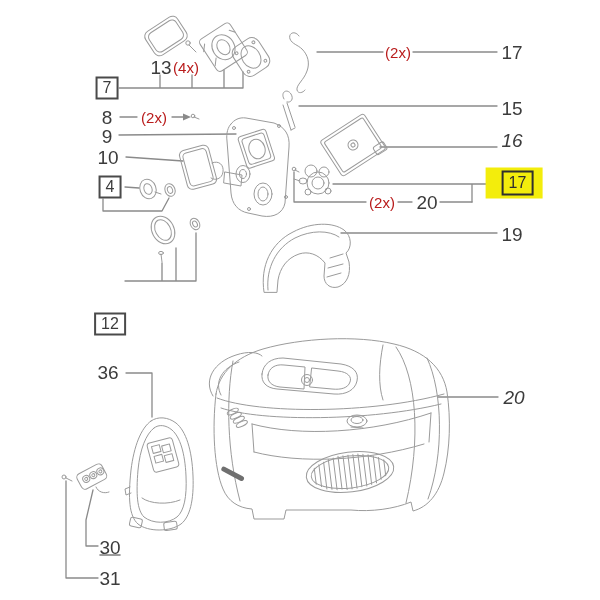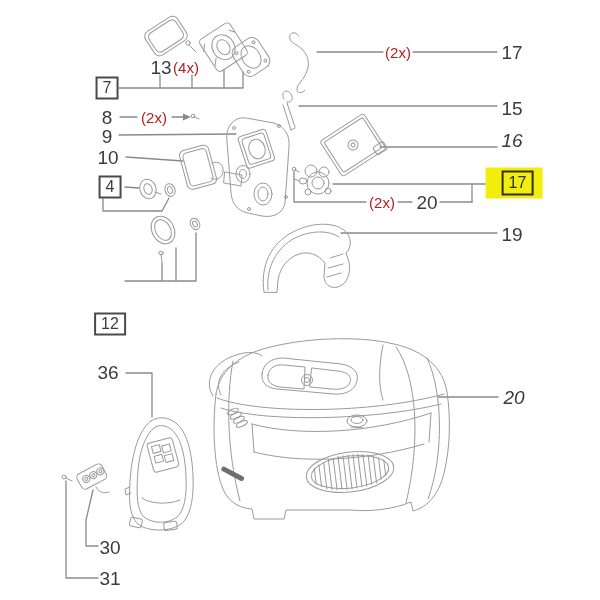--- a/index.html
+++ b/index.html
@@ -263,15 +263,15 @@
   <span class="co" style="left:512px;top:108px;">15</span>
   <span class="co" style="left:512px;top:140px;font-style:italic;">16</span>
   <span class="hl-band" style="left:514px;top:183px;padding-left:16px;">
     <span class="boxed">17</span>
   </span>
   <span class="co" style="left:427px;top:202px;">20</span>
   <span class="co qty" style="left:382px;top:202px;">(2x)</span>
   <span class="co" style="left:512px;top:234px;text-align:center;">19</span>
   <span class="co" style="left:514px;top:397px;font-style:italic;">20</span>
   <span class="co" style="left:108px;top:372px;">36</span>
-  <span class="co" style="left:110px;top:547px;">30</span>
+  <span class="co" style="left:110px;top:547px;text-decoration:underline;">30</span>
   <span class="co" style="left:110px;top:578px;">31</span>
 </div>
 
 </body></html>

